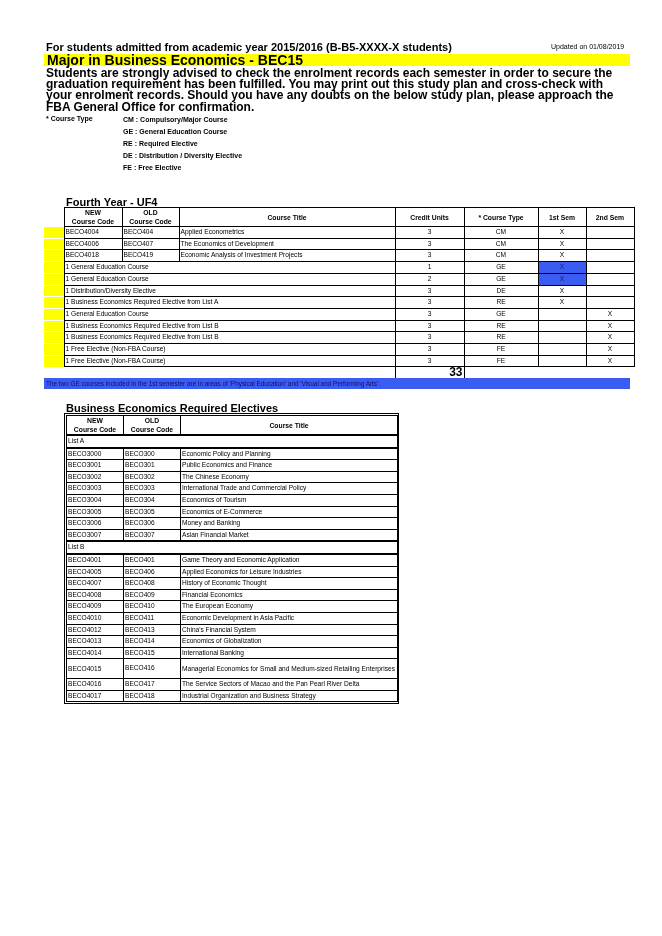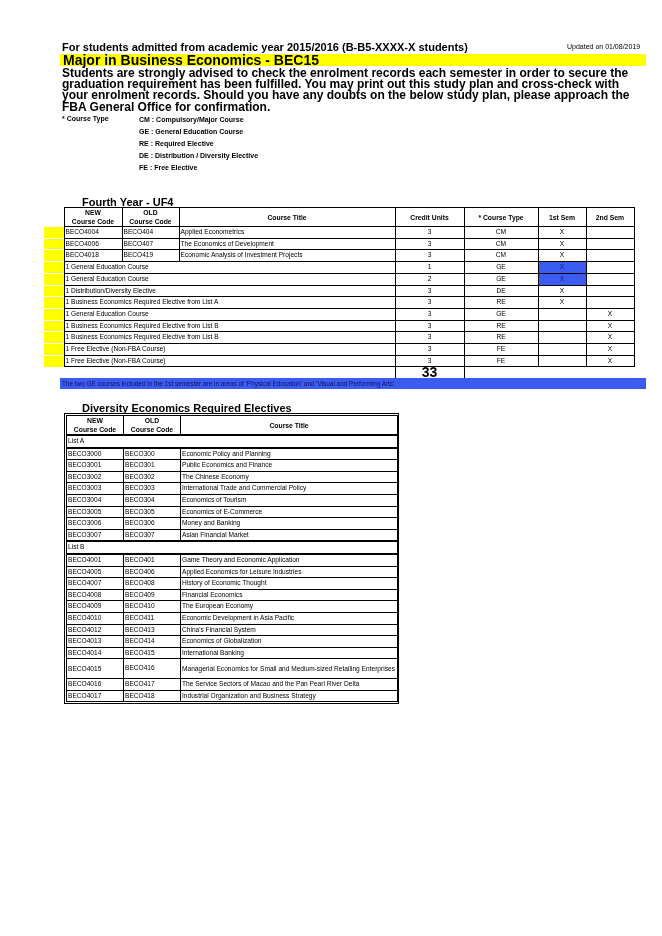--- a/index.html
+++ b/index.html
@@ -1,35 +1,35 @@
 <!DOCTYPE html>
 <html><head>
 <meta charset="utf-8">
 <style>
   html, body { margin:0; padding:0; background:#ffffff; }
   body { width:662px; height:936px; position:relative; overflow:hidden; font-family:"Liberation Sans", sans-serif; color:#000; }
-  .abs { position:absolute;margin-left:16px; }
+  .abs { position:absolute; }
   .title { left:46px; top:41px; font-size:11px; font-weight:bold; white-space:nowrap; }
   .updated { left:551px; top:43px; font-size:7px; white-space:nowrap; }
   .major-bar { left:44px; top:54px; width:586px; height:12px; background:#ffff00; }
   .major-text { left:47px; top:54px; font-size:14px; font-weight:bold; line-height:12px; white-space:nowrap; }
   .advice { left:46px; top:68px; width:584px; font-size:12px; font-weight:bold; line-height:11.2px; }
   .ct-label { left:46px; top:115px; font-size:7px; font-weight:bold; }
   .ct-list { left:123px; top:114px; font-size:7px; font-weight:bold; }
   .ct-list div { height:12px; line-height:12px; white-space:nowrap; }
   .sec-title { font-size:11px; font-weight:bold; white-space:nowrap; }
 
   table.plan { position:absolute; left:44px; top:207px; border-collapse:collapse; font-size:6.6px; table-layout:fixed; }
   table.plan td { border:1px solid #000; padding:0 1px; height:10.7px; line-height:10.7px; white-space:nowrap; overflow:hidden; }
   table.plan td.marker { border:none; background:#ffff00; border-right:1px solid #000; border-top:1px solid #fff; }
   table.plan td.nob { border:none; }
   table.plan td.c { text-align:center; }
   table.plan tr.hdr td { font-weight:bold; text-align:center; line-height:9px; height:18px; font-size:6.8px; }
   table.plan td.hl { background:#3b5cf0; color:#1a1a7a; }
-  table.plan td.total { font-weight:bold; font-size:14px; text-align:center; }
+  table.plan td.total { font-weight:bold; font-size:12px; text-align:right; }
 
   .note-bar { left:44px; top:378px; width:586px; height:11px; background:#3b5cf0; }
   .note-text { left:46px; top:378px; font-size:6.4px; line-height:11px; color:#10106a; white-space:nowrap; }
 
   .elec-wrap { position:absolute; left:64px; top:413px; width:331px; border:1px solid #000; padding:1px; }
   table.elec { border-collapse:collapse; font-size:6.6px; table-layout:fixed; width:331px; }
   table.elec td { border:1px solid #000; padding:0 1px; height:10.6px; line-height:10.6px; white-space:nowrap; overflow:hidden; }
   table.elec tr.hdr td { font-weight:bold; text-align:center; line-height:9px; height:17px; font-size:6.8px; border-bottom:2px solid #000; }
   table.elec tr.list td { border-top:2px solid #000; border-bottom:2px solid #000; }
   table.elec td.wrap { white-space:normal; line-height:8px; height:19px; }
@@ -187,21 +187,21 @@
     <td class="nob"></td>
     <td class="nob"></td>
     <td class="nob"></td>
   </tr>
 </tbody>
   </table>
 
 <div class="abs note-bar"></div>
 <div class="abs note-text">The two GE courses included in the 1st semester are in areas of 'Physical Education' and 'Visual and Performing Arts'.</div>
 
-<div class="abs sec-title" style="left:66px; top:402px;">Diversity Economics Required Electives</div>
+<div class="abs sec-title" style="left:66px; top:402px;">Business Economics Required Electives</div>
 
 <div class="elec-wrap">
 <table class="elec">
   <colgroup>
         <col style="width:57px">
         <col style="width:57px">
         <col style="width:217px">
       </colgroup>
   <tbody>
         <tr class="hdr">

